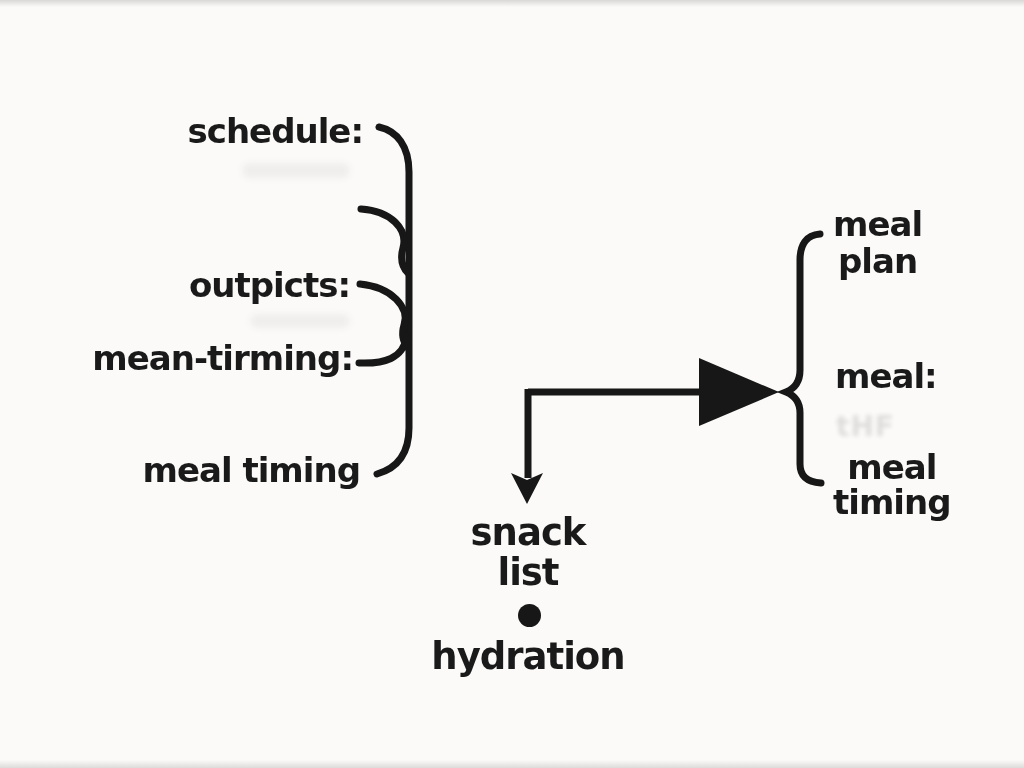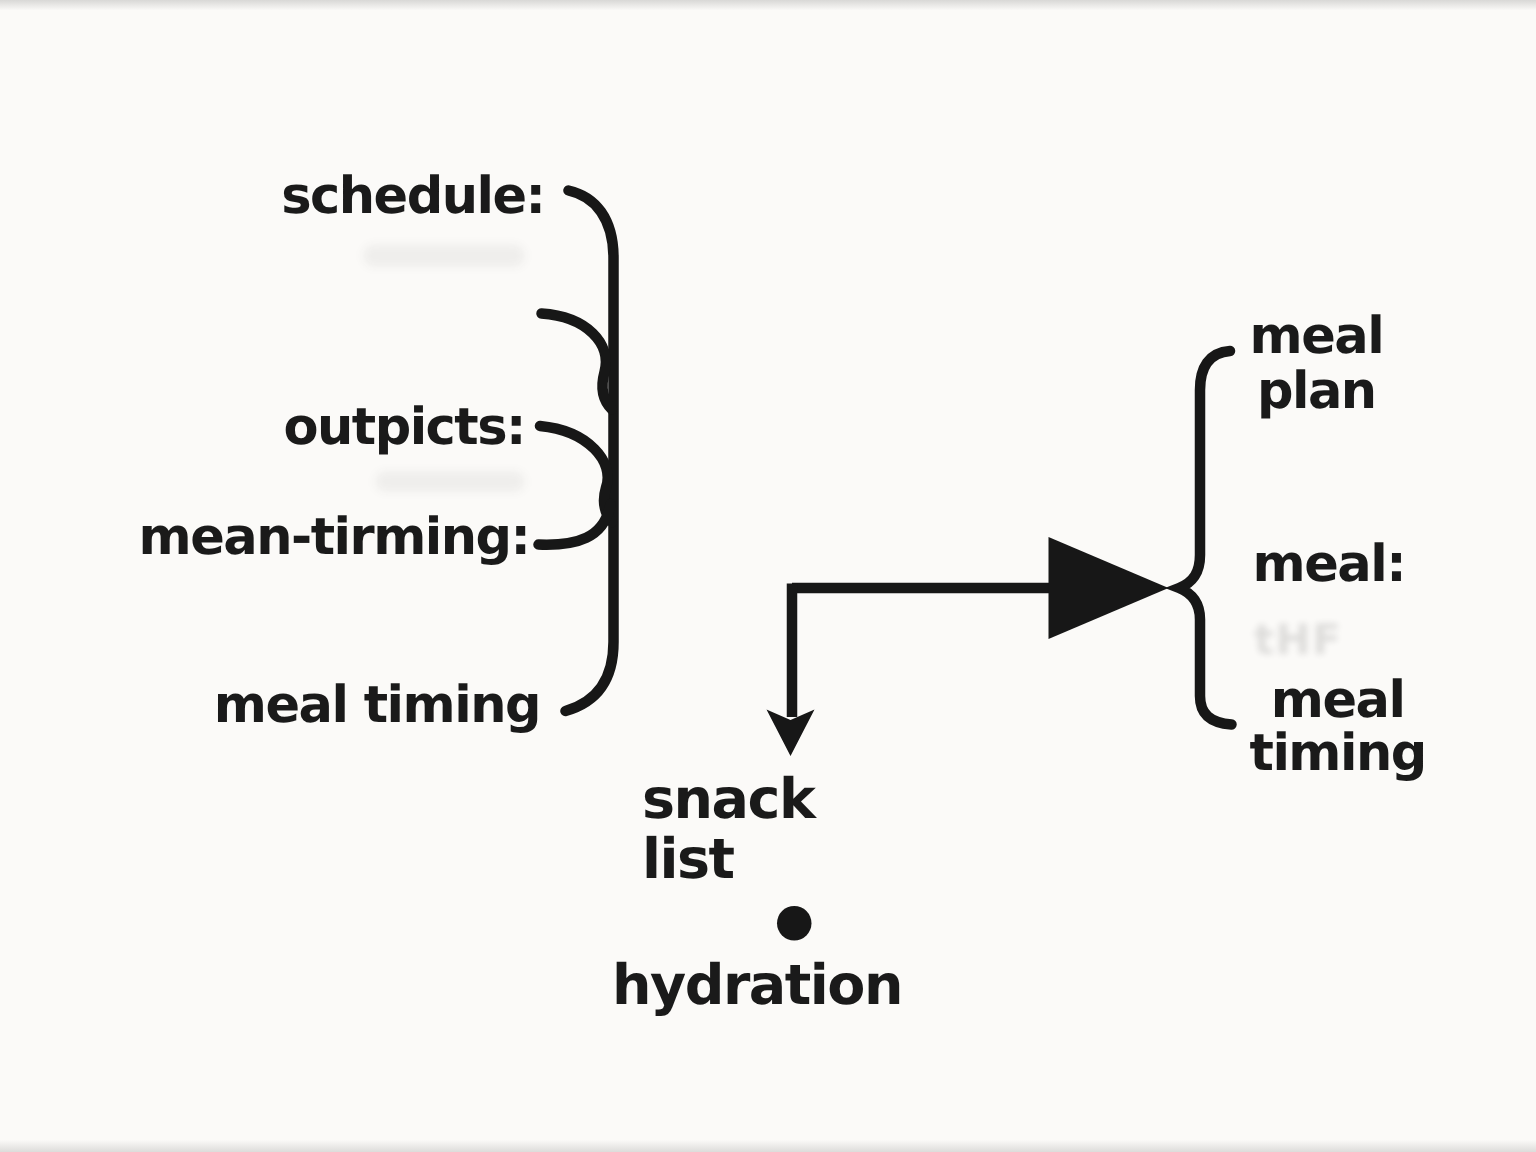--- a/index.html
+++ b/index.html
@@ -28,21 +28,21 @@
   .left-lbl{text-align:right;}
   .lbl-schedule{top:111px;right:661px;margin-left:36px;}
   .lbl-goals{top:188px;right:681px;}
   .lbl-outpicts{top:265px;right:674px;}
   .lbl-meantirming{top:338px;right:671px;}
   .lbl-mealtiming-left{top:450px;right:664px;}
   .right-lbl{text-align:center;height:auto;line-height:37px;}
   .lbl-mealplan{top:206px;left:833px;}
   .lbl-meal{top:358px;left:835px;}
   .lbl-mealtiming-right{top:450px;left:833px;line-height:35px;}
-  .center-lbl{height:auto;font-size:37px;line-height:40px;letter-spacing:-1px;}
+  .center-lbl{text-align:center;height:auto;font-size:37px;line-height:40px;letter-spacing:-1px;}
   .lbl-snacklist{top:513px;left:428px;width:200px;}
   .lbl-hydration{top:637px;left:408px;width:240px;}
   .bullet{
     position:absolute;top:604px;left:518px;
     width:23px;height:23px;border-radius:50%;
     background:#171717;
   }
   .ghost{
     position:absolute;pointer-events:none;
     color:#1a1a1a;font-weight:700;

